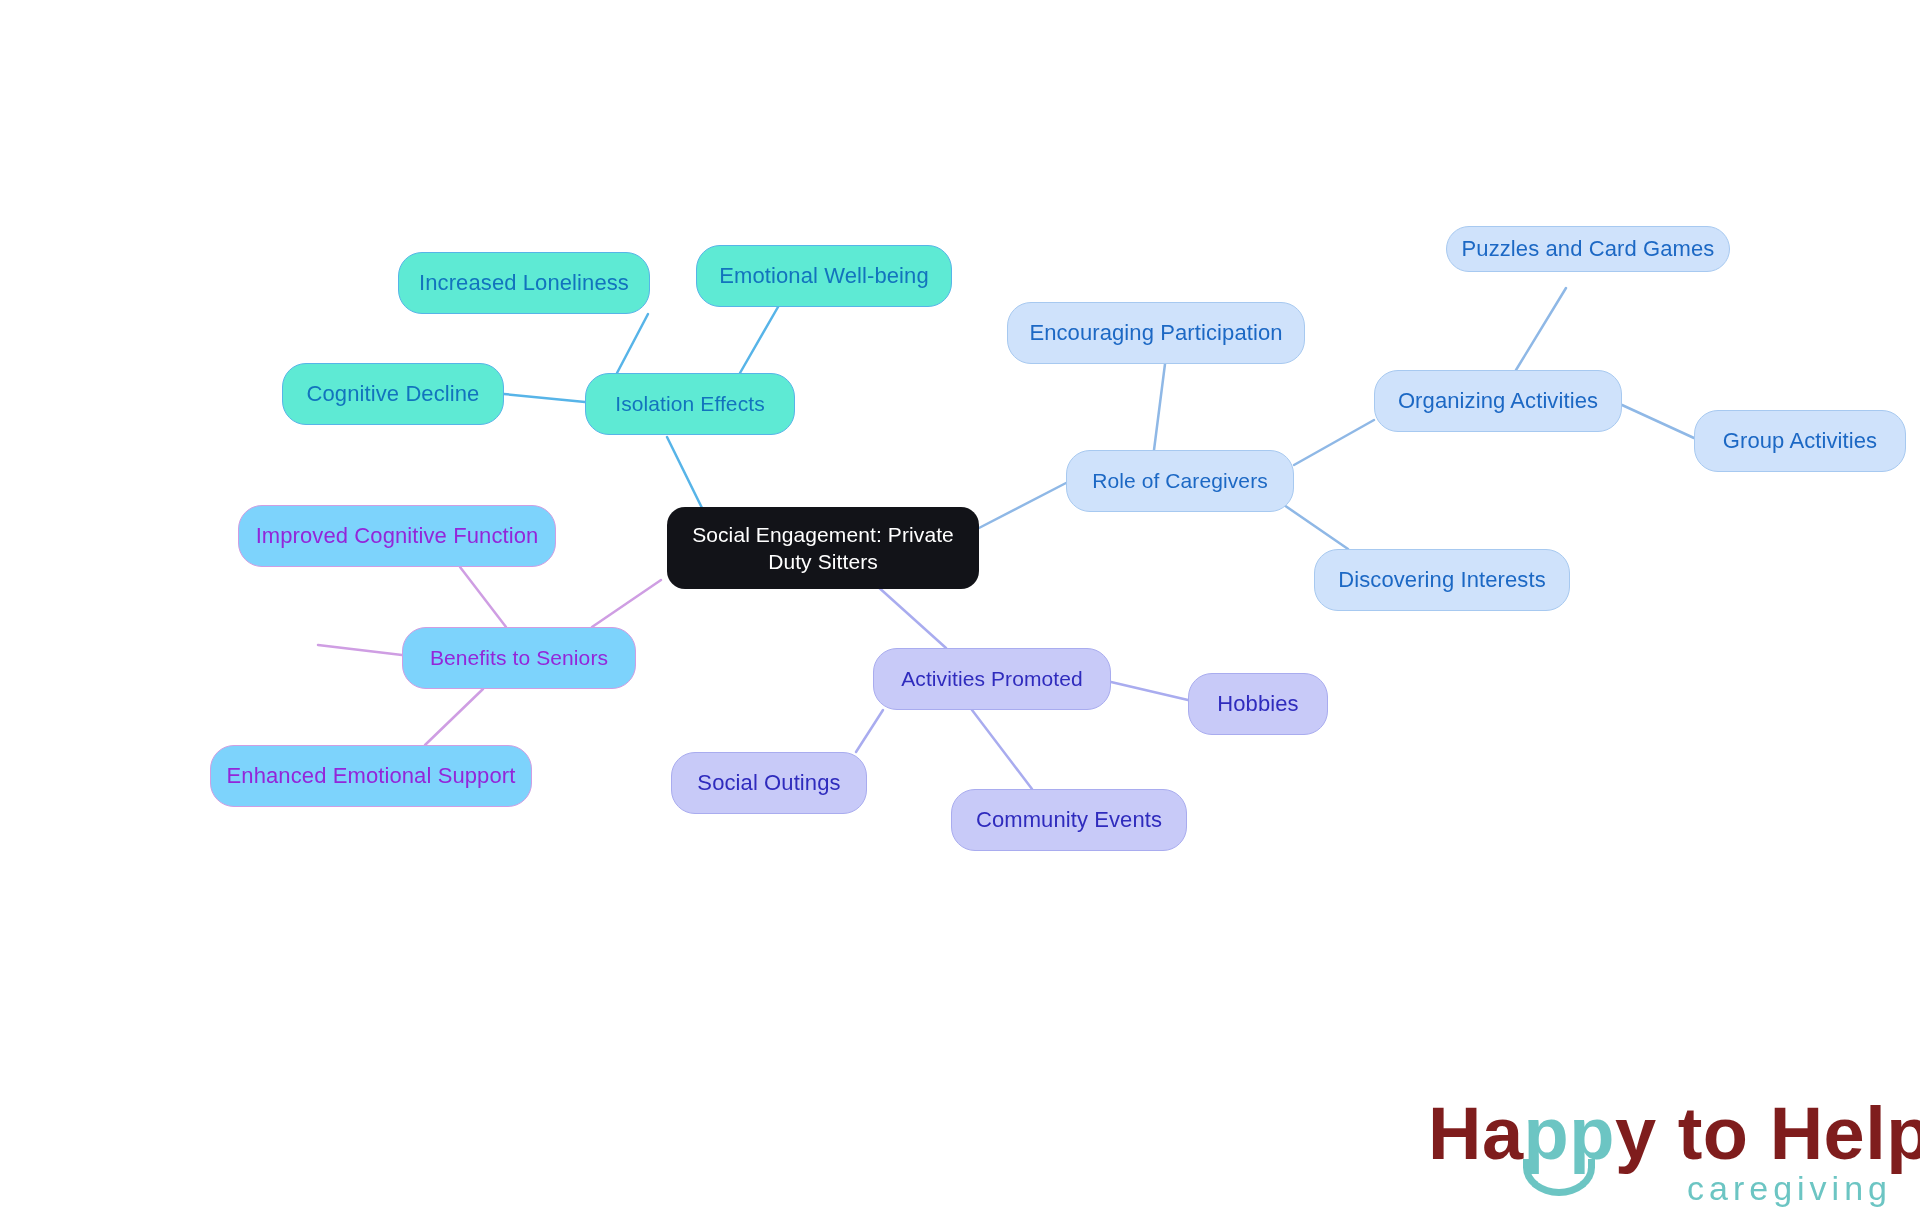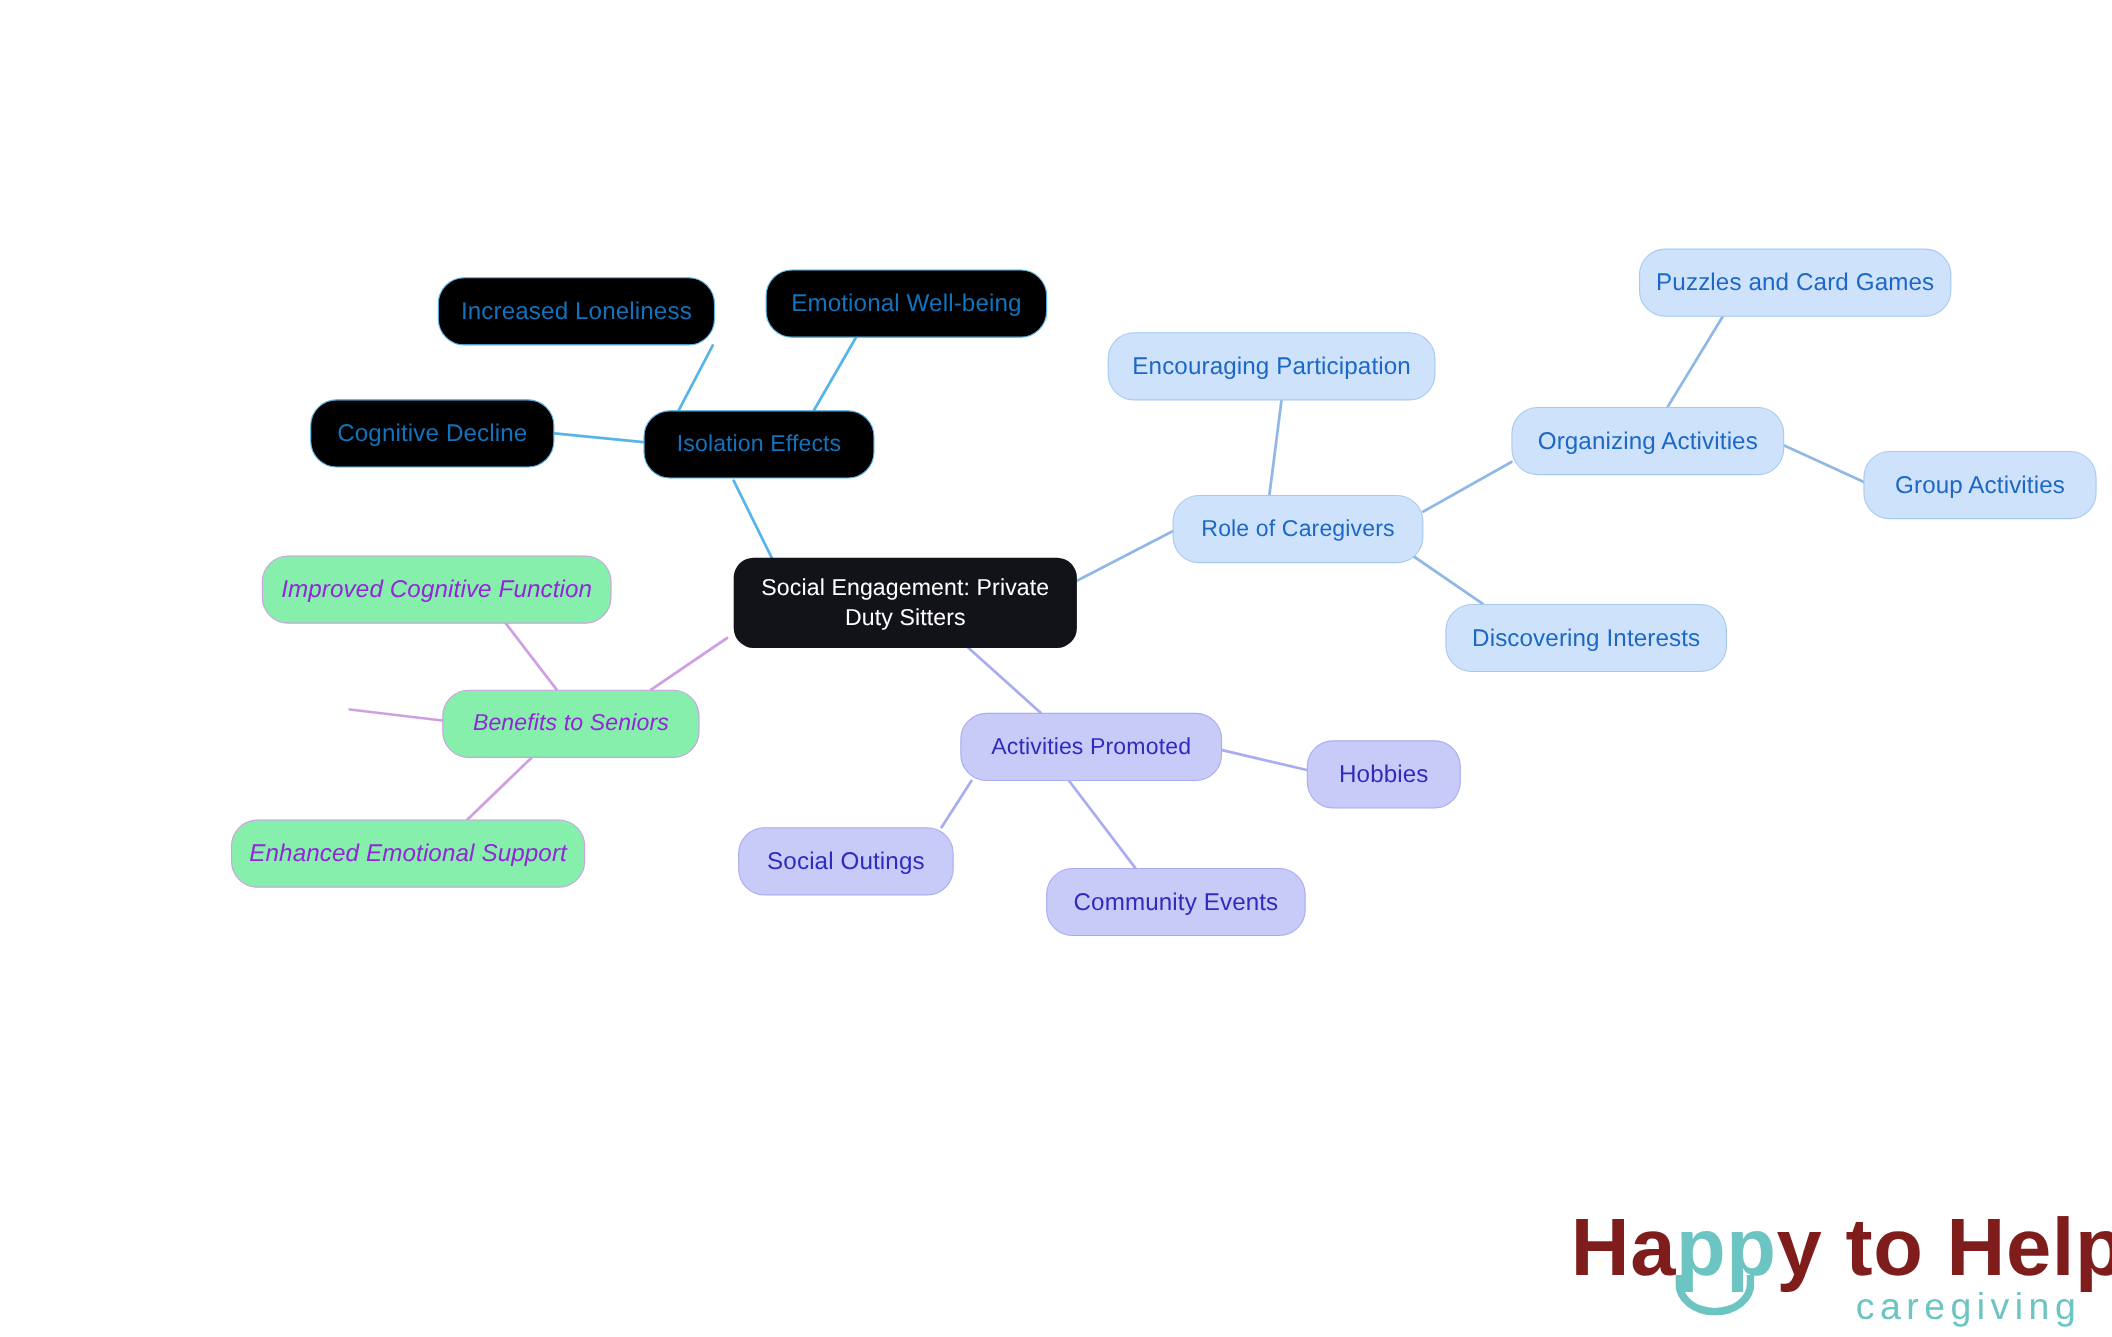--- a/index.html
+++ b/index.html
@@ -45,23 +45,23 @@
     background: #121318;
     color: #ffffff;
     font-size: 21px;
     padding: 0 12px;
     line-height: 1.3;
   }
   .node.lvl1 { font-size: 21px; }
   .node.lvl2 { font-size: 22px; }
 
   
-  .t-sky    { background:#000000; border-color:#57b4e8; color:#1273bd; }
+  .t-sky    { background:#5eead4; border-color:#57b4e8; color:#1273bd; }
   .t-blue   { background:#cfe2fb; border-color:#a7c9f0; color:#1c68c4; }
-  .t-purple { background:#86efac; border-color:#cf9ee3; color:#9326d9;font-style:italic; }
+  .t-purple { background:#7dd3fc; border-color:#cf9ee3; color:#9326d9; }
   .t-indigo { background:#c8caf8; border-color:#a9acef; color:#2f2bbd;text-align:center; }
 
   
   #logo {
     position: absolute;
     left: 1428px;
     top: 1097px;
     width: 470px;
     height: 112px;
   }
@@ -128,21 +128,21 @@
   <div class="node root" id="n-root" style="left: 667px; top: 507px; width: 312px; height: 82px;"><span>Social Engagement: Private Duty Sitters</span></div>
 
   <div class="node lvl1 t-sky" id="n-isolation-effects" style="left: 585px; top: 373px; width: 210px; height: 62px;">Isolation Effects</div>
   <div class="node lvl2 t-sky" id="n-increased-loneliness" style="left: 398px; top: 252px; width: 252px; height: 62px;">Increased Loneliness</div>
   <div class="node lvl2 t-sky" id="n-emotional-well-being" style="left: 696px; top: 245px; width: 256px; height: 62px;">Emotional Well-being</div>
   <div class="node lvl2 t-sky" id="n-cognitive-decline" style="left: 282px; top: 363px; width: 222px; height: 62px;">Cognitive Decline</div>
 
   <div class="node lvl1 t-blue" id="n-role-of-caregivers" style="left: 1066px; top: 450px; width: 228px; height: 62px;">Role of Caregivers</div>
   <div class="node lvl2 t-blue" id="n-encouraging-participation" style="left: 1007px; top: 302px; width: 298px; height: 62px;">Encouraging Participation</div>
   <div class="node lvl2 t-blue" id="n-organizing-activities" style="left: 1374px; top: 370px; width: 248px; height: 62px;">Organizing Activities</div>
-  <div class="node lvl2 t-blue" id="n-puzzles-and-card-games" style="left: 1446px; top: 226px; width: 284px; height: 62px; margin-left: 44px;">Puzzles and Card Games</div>
+  <div class="node lvl2 t-blue" id="n-puzzles-and-card-games" style="left: 1446px; top: 226px; width: 284px; height: 46px;">Puzzles and Card Games</div>
   <div class="node lvl2 t-blue" id="n-group-activities" style="left: 1694px; top: 410px; width: 212px; height: 62px;">Group Activities</div>
   <div class="node lvl2 t-blue" id="n-discovering-interests" style="left: 1314px; top: 549px; width: 256px; height: 62px;">Discovering Interests</div>
 
   <div class="node lvl1 t-purple" id="n-benefits-to-seniors" style="left: 402px; top: 627px; width: 234px; height: 62px;">Benefits to Seniors</div>
   <div class="node lvl2 t-purple" id="n-improved-cognitive-function" style="left: 238px; top: 505px; width: 318px; height: 62px;">Improved Cognitive Function</div>
   <div class="node lvl2 t-purple" id="n-enhanced-emotional-support" style="left: 210px; top: 745px; width: 322px; height: 62px;">Enhanced Emotional Support</div>
 
   <div class="node lvl1 t-indigo" id="n-activities-promoted" style="left: 873px; top: 648px; width: 238px; height: 62px;">Activities Promoted</div>
   <div class="node lvl2 t-indigo" id="n-hobbies" style="left: 1188px; top: 673px; width: 140px; height: 62px;">Hobbies</div>
   <div class="node lvl2 t-indigo" id="n-social-outings" style="left: 671px; top: 752px; width: 196px; height: 62px;">Social Outings</div>

